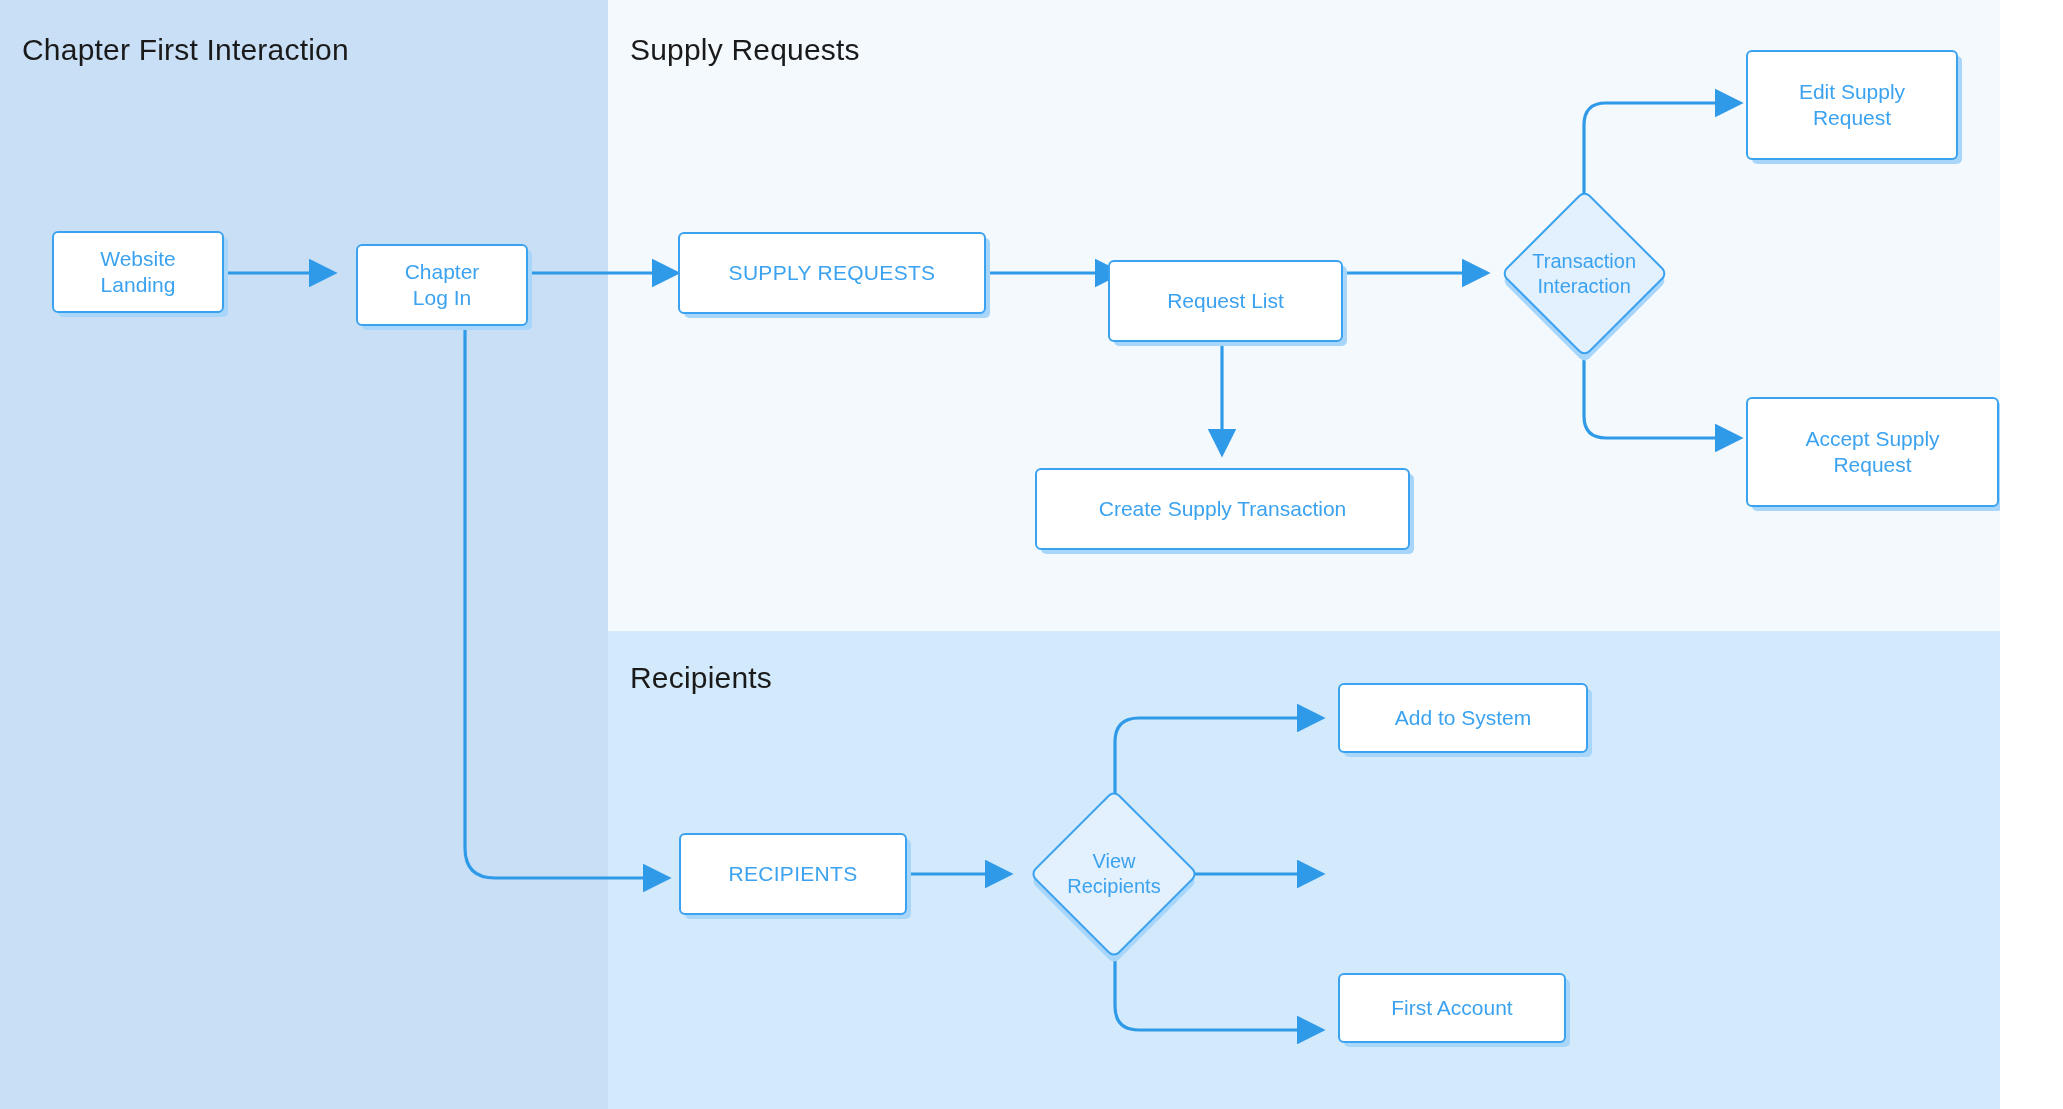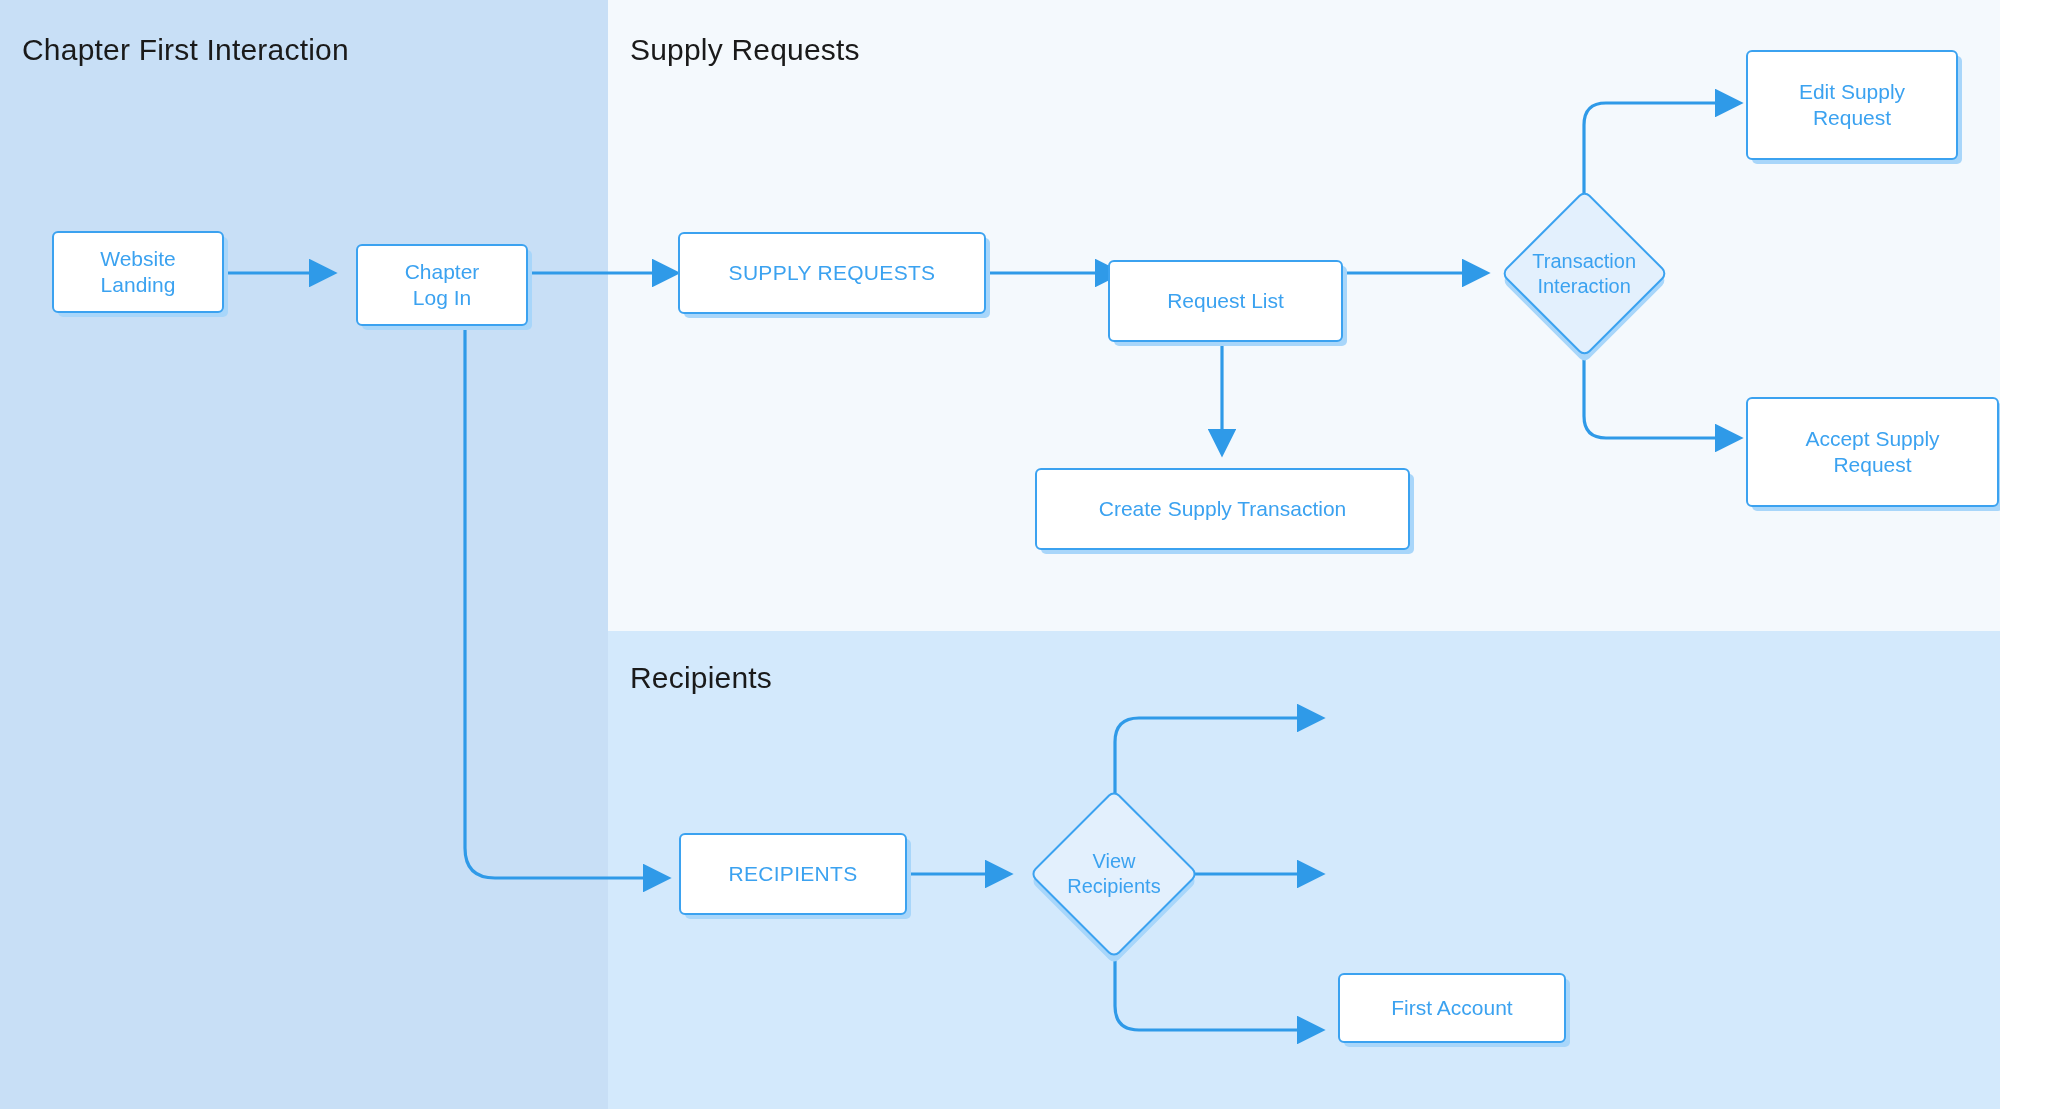--- a/index.html
+++ b/index.html
@@ -157,17 +157,18 @@
 
   <div class="node" style="left:1035px; top:468px; width:375px; height:82px;">Create Supply Transaction</div>
 
   <div class="node caps" style="left:679px; top:833px; width:228px; height:82px;">RECIPIENTS</div>
 
   <div class="diamond" style="left:1054px; top:814px; width:120px; height:120px;">
     <span>View
 Recipients</span>
   </div>
 
+  <div class="node" style="left:1338px; top:683px; width:250px; height:70px;">Add to System</div>
 
 
   <div class="node" style="left:1338px; top:973px; width:228px; height:70px;">First Account</div>
 
 </div>
 
 </body></html>

